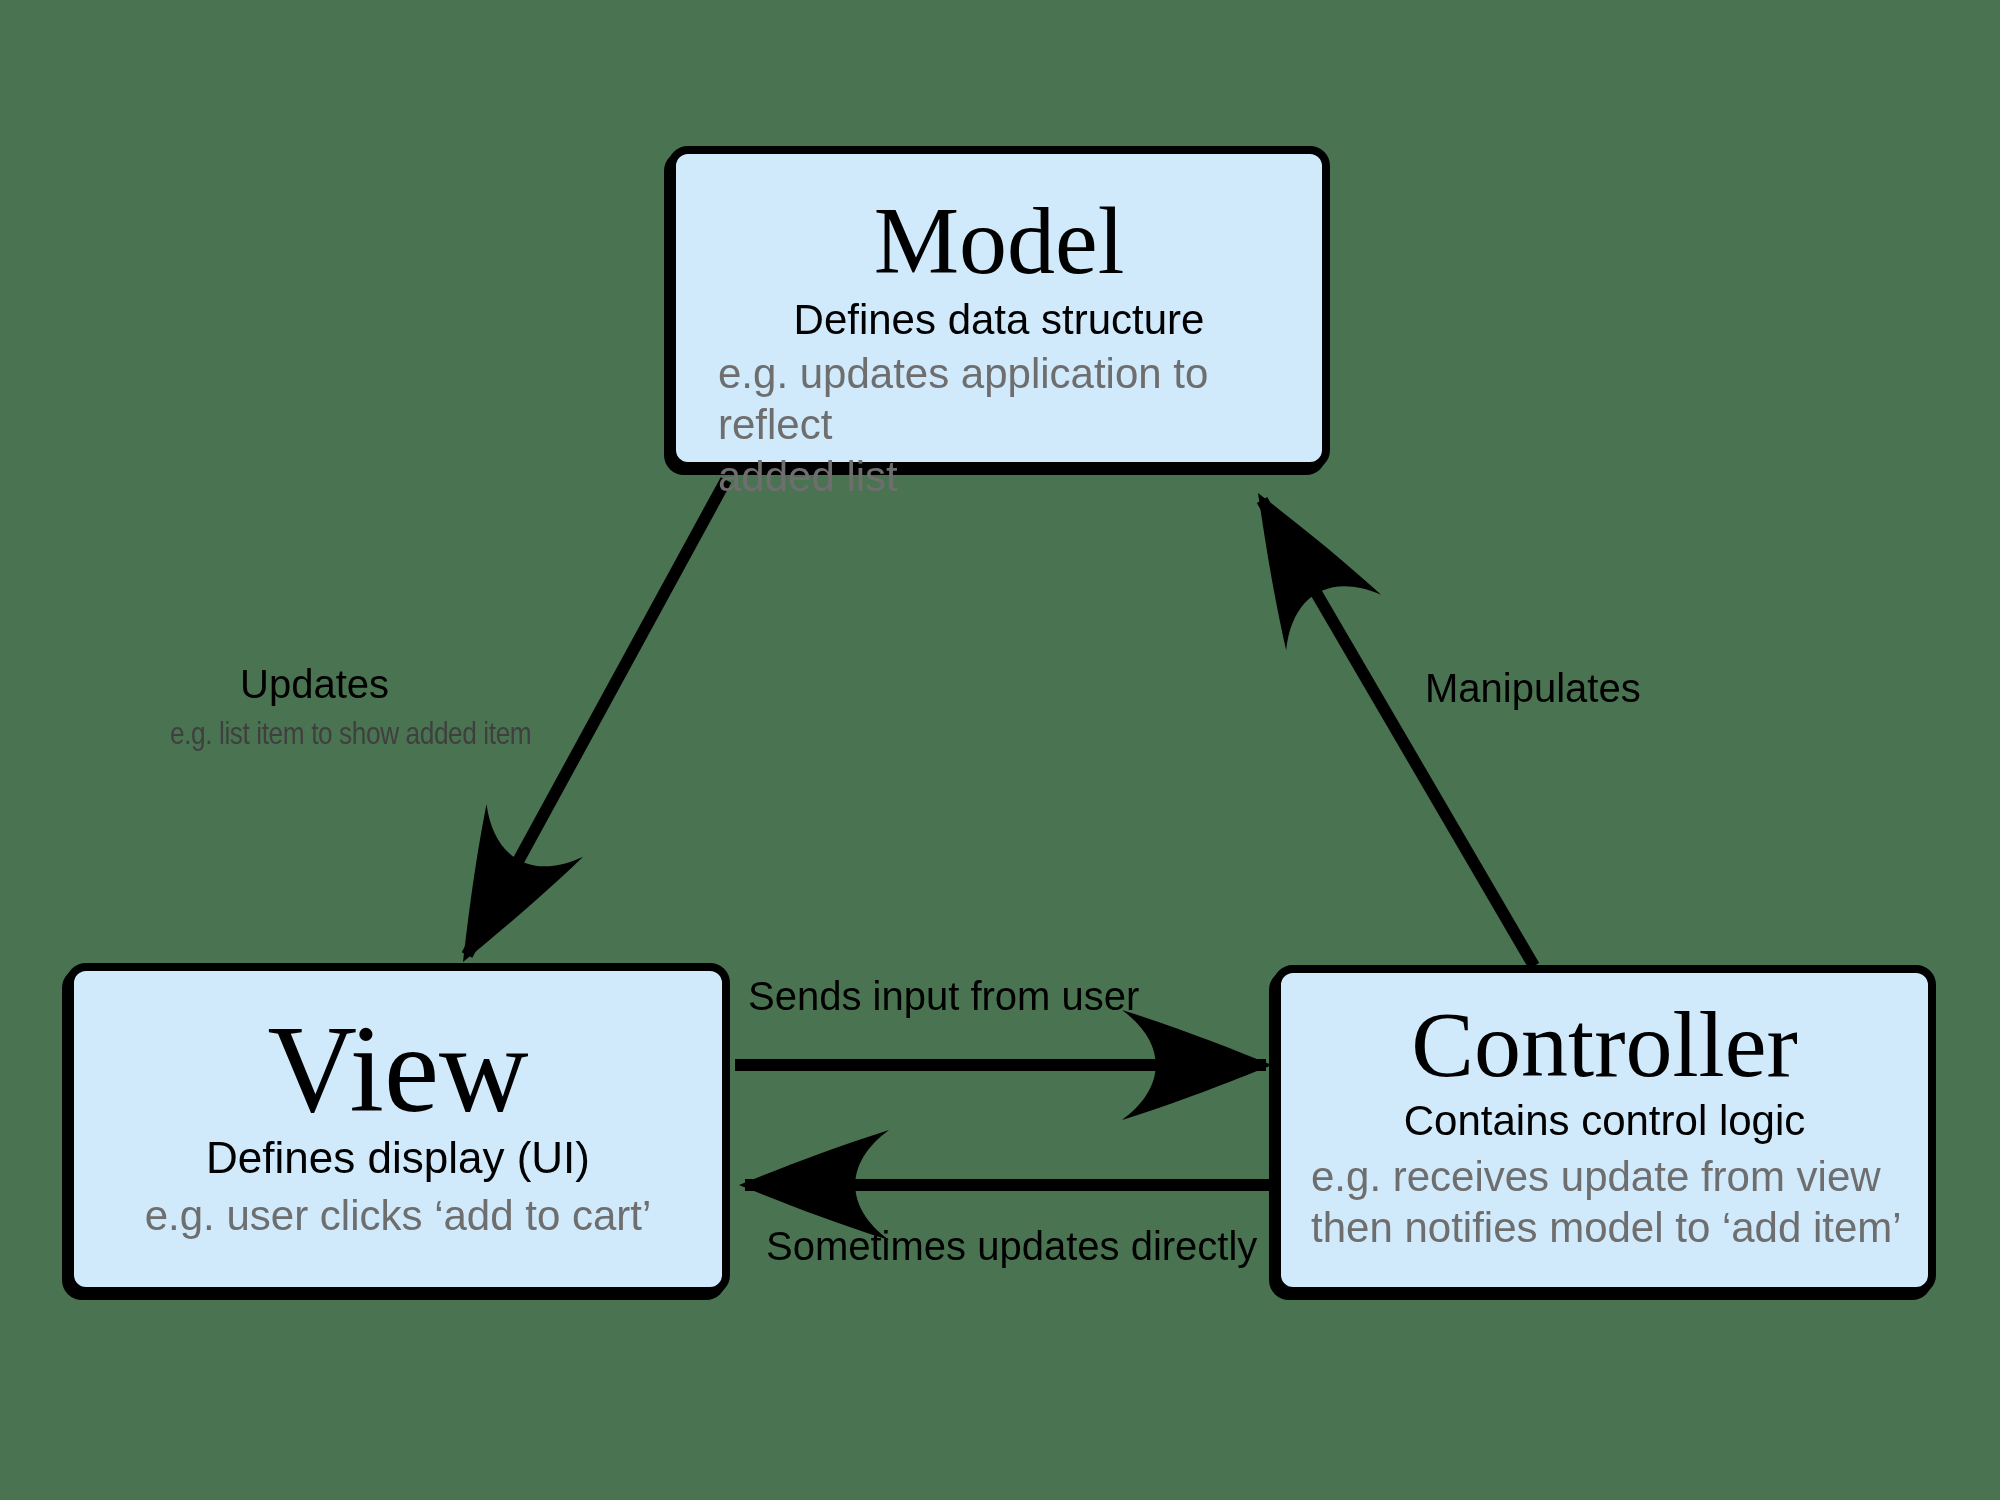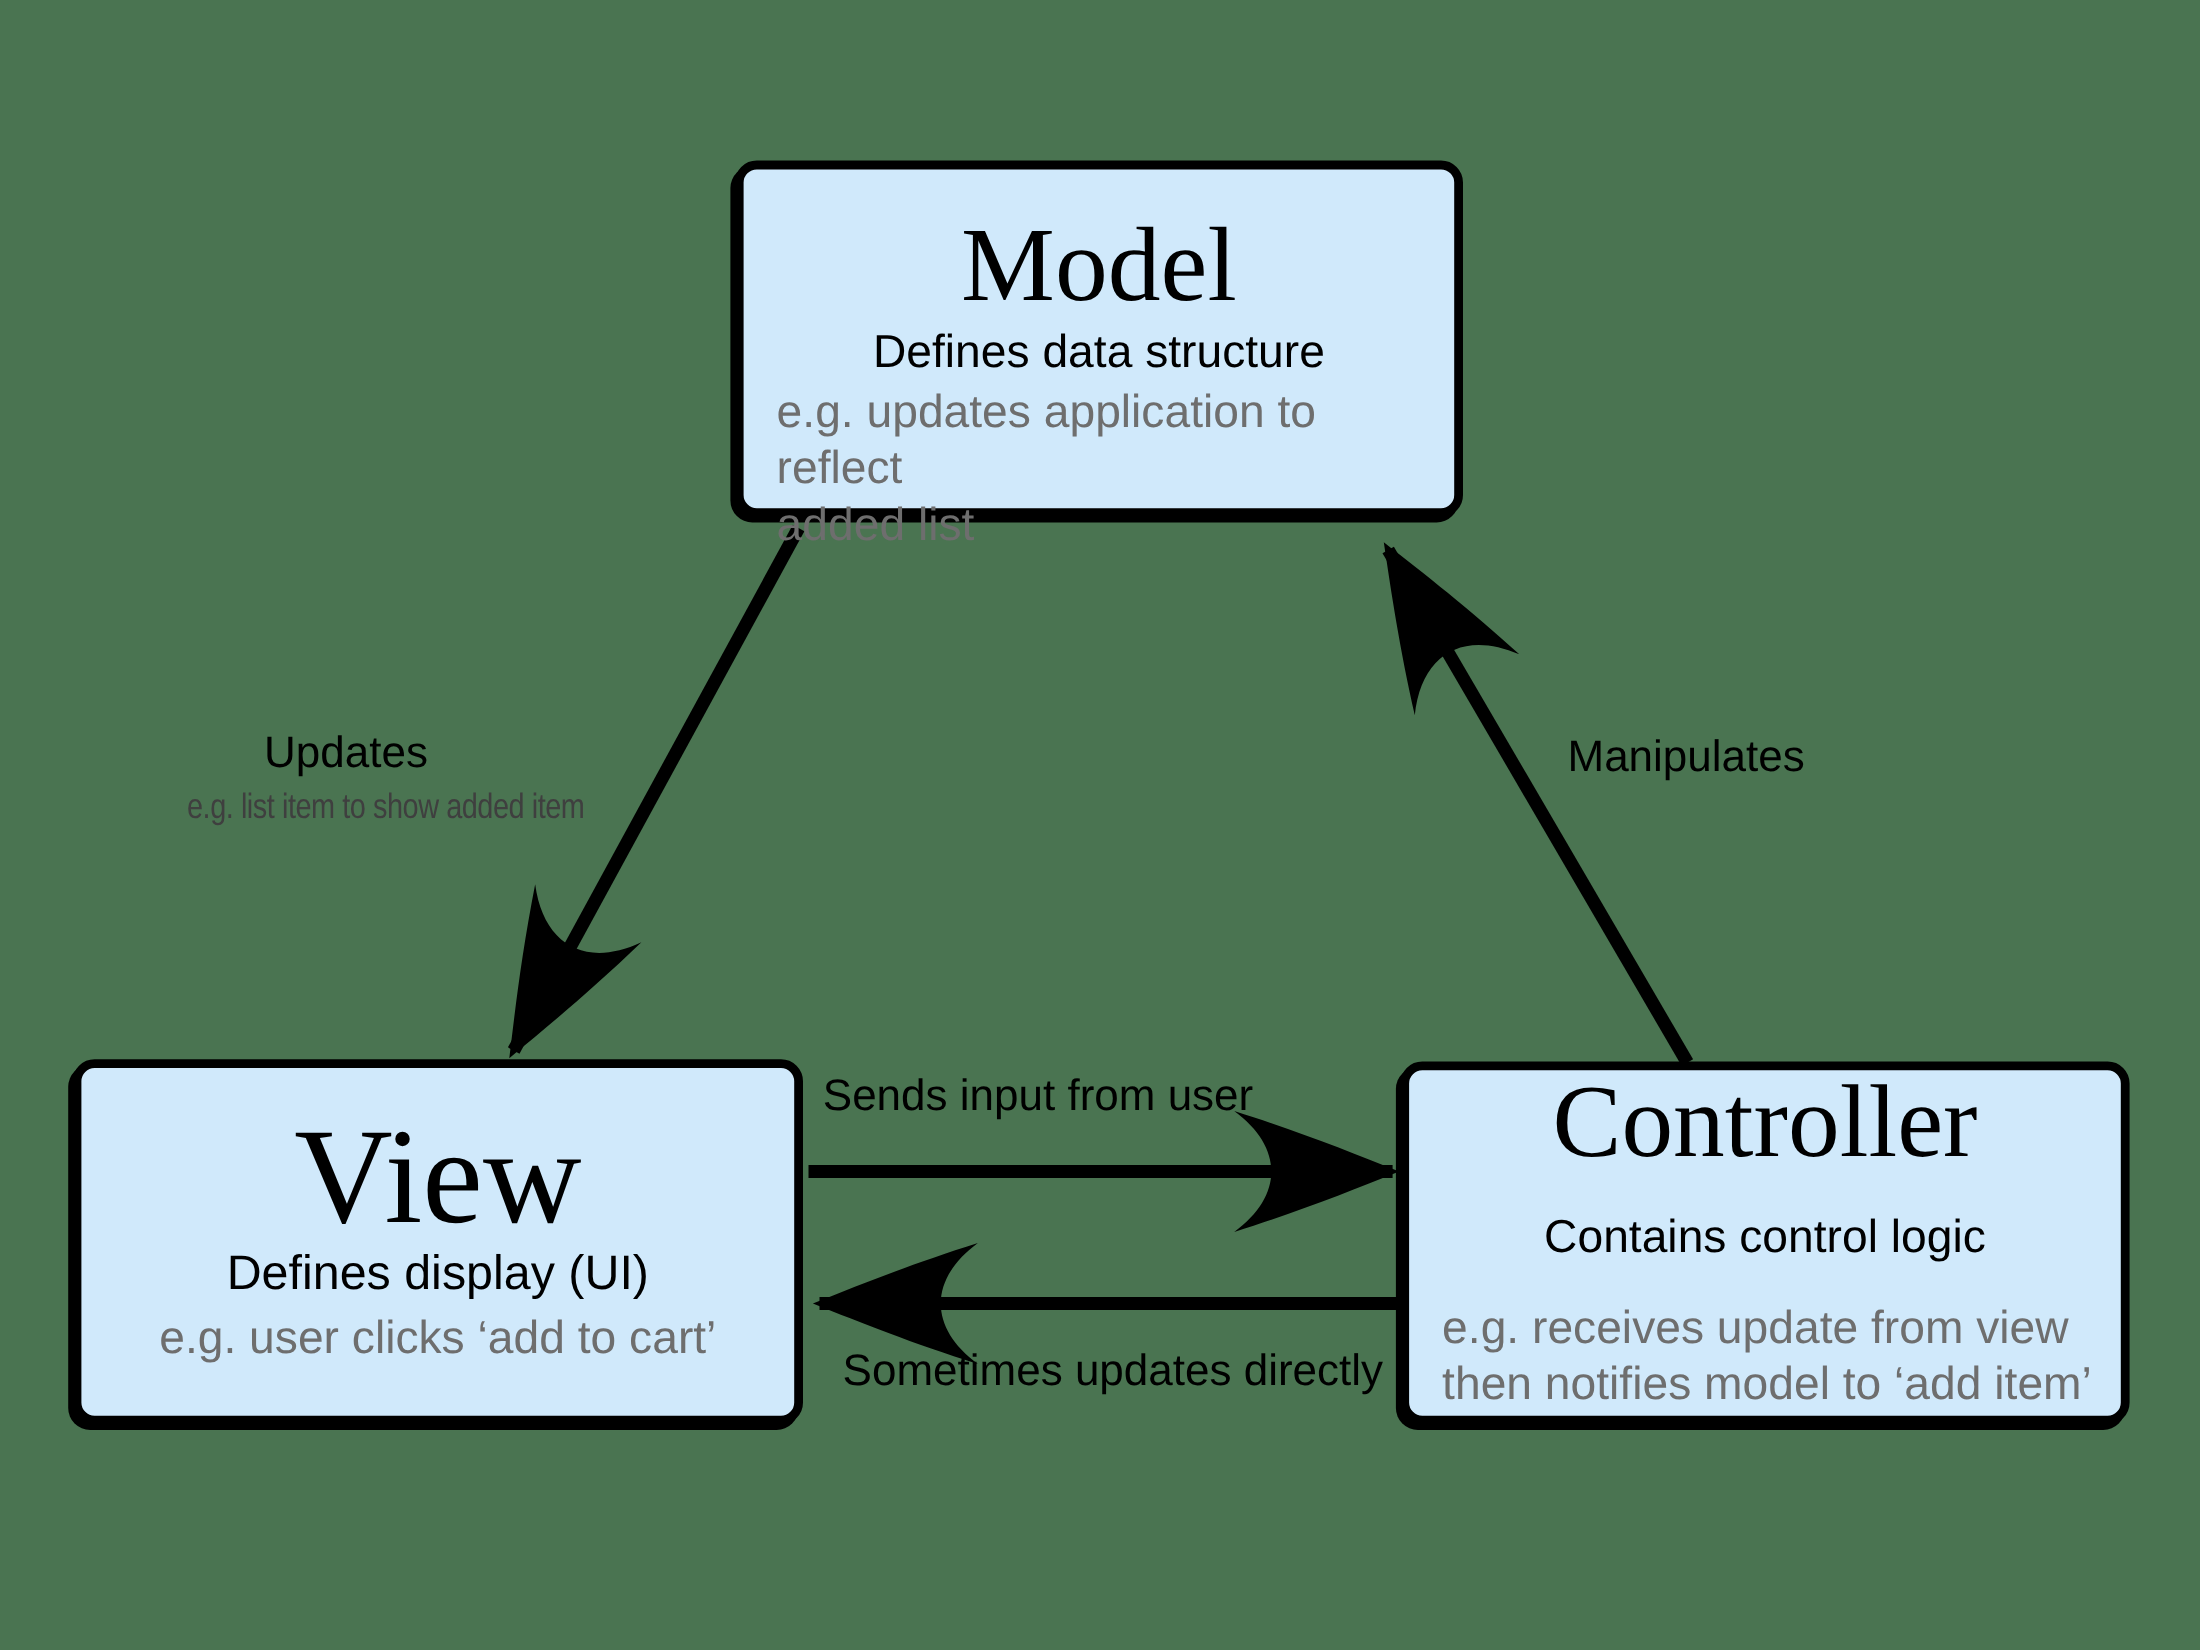--- a/index.html
+++ b/index.html
@@ -42,28 +42,28 @@
     color:var(--text-secondary);
     font-size:42px;line-height:1.22;
   }
   .box-example.left{align-self:stretch;text-align:left;}
   .box-example.center{text-align:center;}
   .ex-line{display:block;}
 
   #model-box{left:668px;top:146px;width:662px;height:324px;padding-top:38px;}
   #model-box .box-title{font-size:96px;}
   #model-box .box-subtitle{margin-top:6px;}
-  #model-box .box-example{margin-top:4px;padding:0 22px 0 30px;}
+  #model-box .box-example{margin-top:4px;padding:0 22px 0 42px;}
 
   #view-box{left:66px;top:963px;width:664px;height:332px;padding-top:36px;}
   #view-box .box-title{font-size:124px;}
   #view-box .box-subtitle{font-size:44px;margin-top:0px;}
   #view-box .box-example{margin-top:6px;}
 
-  #controller-box{left:1273px;top:965px;width:663px;height:330px;gap:27px;}
+  #controller-box{left:1273px;top:965px;width:663px;height:330px;padding-top:24px;}
   #controller-box .box-title{font-size:94px;}
   #controller-box .box-subtitle{margin-top:4px;}
   #controller-box .box-example{margin-top:6px;padding:0 16px 0 30px;}
 
   .arrow-label{
     position:absolute;color:var(--text-primary);
     font-size:40px;line-height:1.1;white-space:nowrap;
   }
   .arrow-sublabel{
     position:absolute;color:var(--label-secondary);

